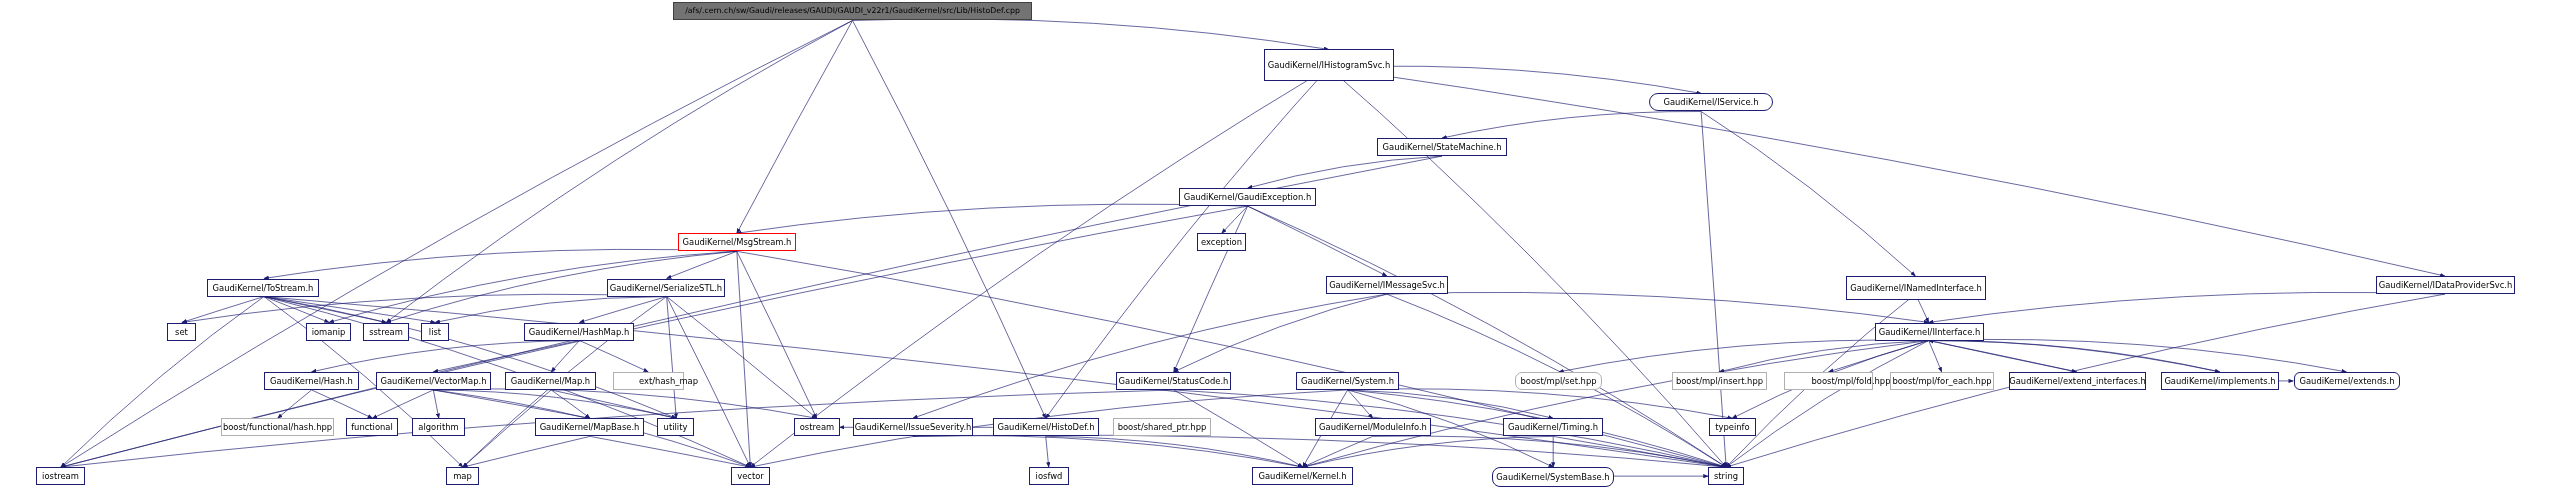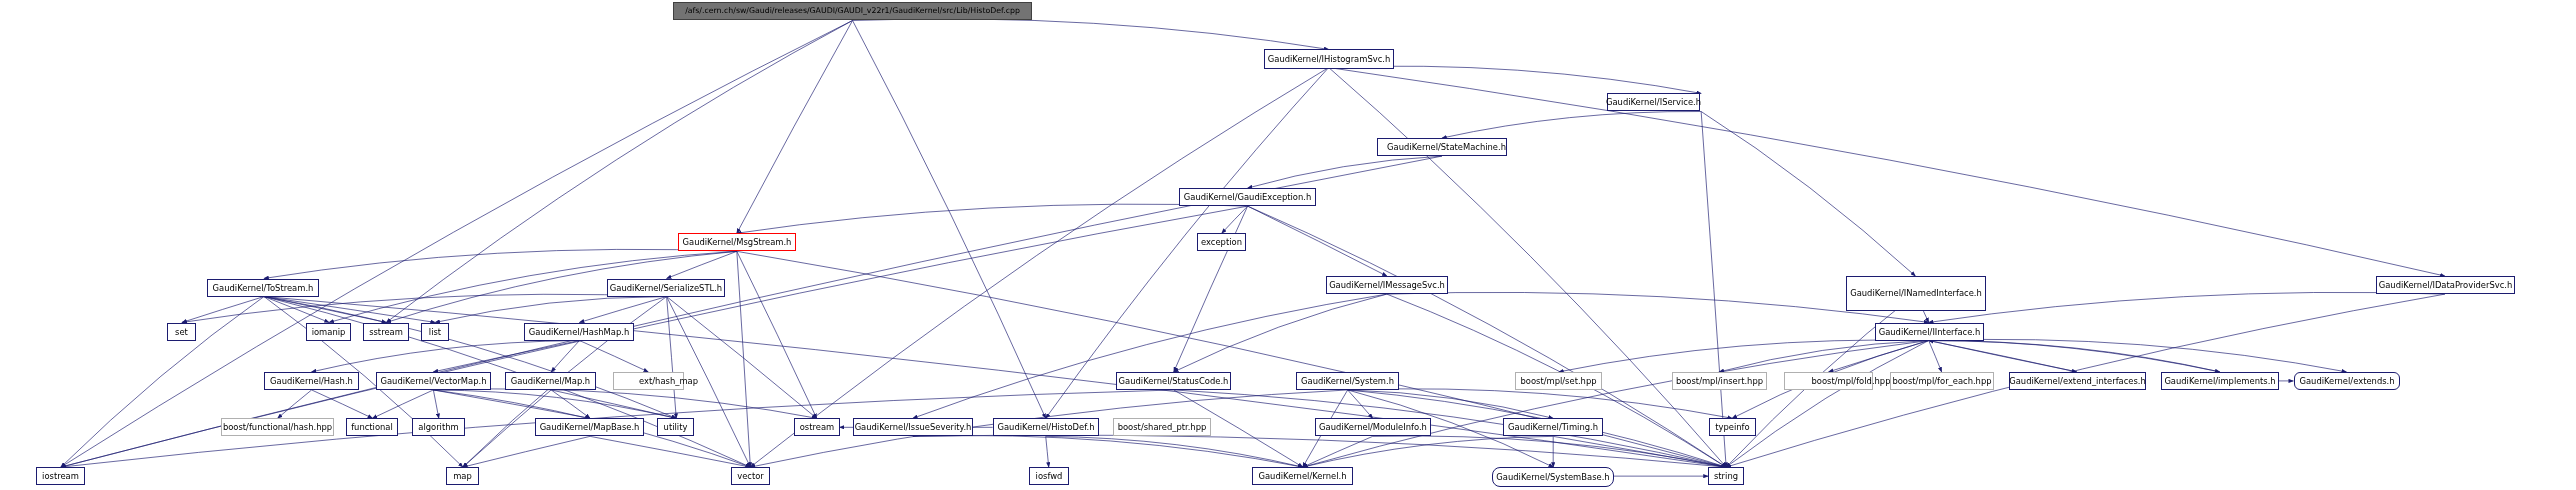--- a/index.html
+++ b/index.html
@@ -128,39 +128,39 @@
         <path d="M2576,724 Q2723.805,749.5 2863,775" marker-end="url(#arrow)"></path>
         <path d="M978,724 Q869.335,749.5 767,775" marker-end="url(#arrow)"></path>
         <path d="M978,724 Q1114.99,749.5 1244,775" marker-end="url(#arrow)"></path>
         <path d="M2677,790 Q2755,790 2833,790" marker-end="url(#arrow)"></path>
       </g>
   </svg>
   <div id="node-layer">
       <div class="node root" style="left: 673px; top: 2.4px; width: 359px; height: 18px;">
         <span style="font-size: 7.8px;">/afs/.cern.ch/sw/Gaudi/releases/GAUDI/GAUDI_v22r1/GaudiKernel/src/Lib/HistoDef.cpp</span>
       </div>
-      <div class="node" style="left: 1264px; top: 49px; width: 130px; height: 20px;">
+      <div class="node" style="left: 1264px; top: 49px; width: 130px; height: 32px;">
         <span>GaudiKernel/IHistogramSvc.h</span>
       </div>
-      <div class="node" style="left: 1607px; top: 93px; width: 93px; height: 18px;">
+      <div class="node" style="left: 1649px; top: 93px; width: 124px; height: 18px; border-radius: 9px;">
         <span>GaudiKernel/IService.h</span>
       </div>
-      <div class="node" style="left: 1377px; top: 138px; width: 130px; height: 18px; justify-content: flex-end;">
+      <div class="node" style="left: 1377px; top: 138px; width: 130px; height: 18px;">
         <span>GaudiKernel/StateMachine.h</span>
       </div>
       <div class="node" style="left: 1179px; top: 188px; width: 137px; height: 18px;">
         <span>GaudiKernel/GaudiException.h</span>
       </div>
       <div class="node" style="left: 1197px; top: 233px; width: 49px; height: 18px;">
         <span>exception</span>
       </div>
       <div class="node hl" style="left: 678px; top: 233px; width: 118px; height: 18px;">
         <span>GaudiKernel/MsgStream.h</span>
       </div>
-      <div class="node" style="left: 1846px; top: 276px; width: 140px; height: 35px;">
+      <div class="node" style="left: 1846px; top: 276px; width: 140px; height: 24px;">
         <span>GaudiKernel/INamedInterface.h</span>
       </div>
       <div class="node" style="left: 2376px; top: 276px; width: 139px; height: 18px;">
         <span>GaudiKernel/IDataProviderSvc.h</span>
       </div>
       <div class="node" style="left: 1326px; top: 276px; width: 122px; height: 18px;">
         <span>GaudiKernel/IMessageSvc.h</span>
       </div>
       <div class="node" style="left: 207px; top: 279px; width: 112px; height: 18px;">
         <span>GaudiKernel/ToStream.h</span>
@@ -185,21 +185,21 @@
       </div>
       <div class="node" style="left: 524px; top: 323px; width: 110px; height: 18px;">
         <span>GaudiKernel/HashMap.h</span>
       </div>
       <div class="node" style="left: 1116px; top: 372px; width: 115px; height: 18px;">
         <span>GaudiKernel/StatusCode.h</span>
       </div>
       <div class="node" style="left: 1296px; top: 372px; width: 103px; height: 18px;">
         <span>GaudiKernel/System.h</span>
       </div>
-      <div class="node sys" style="left: 1515px; top: 372px; width: 87px; height: 18px;">
+      <div class="node sys" style="left: 1515px; top: 372px; width: 87px; height: 18px; border-radius: 7px;">
         <span>boost/mpl/set.hpp</span>
       </div>
       <div class="node sys" style="left: 1672px; top: 372px; width: 95px; height: 18px;">
         <span>boost/mpl/insert.hpp</span>
       </div>
       <div class="node sys" style="left: 1784px; top: 372px; width: 89px; height: 18px; padding-left: 45px;">
         <span>boost/mpl/fold.hpp</span>
       </div>
       <div class="node sys" style="left: 1890px; top: 372px; width: 104px; height: 18px;">
         <span>boost/mpl/for_each.hpp</span>

